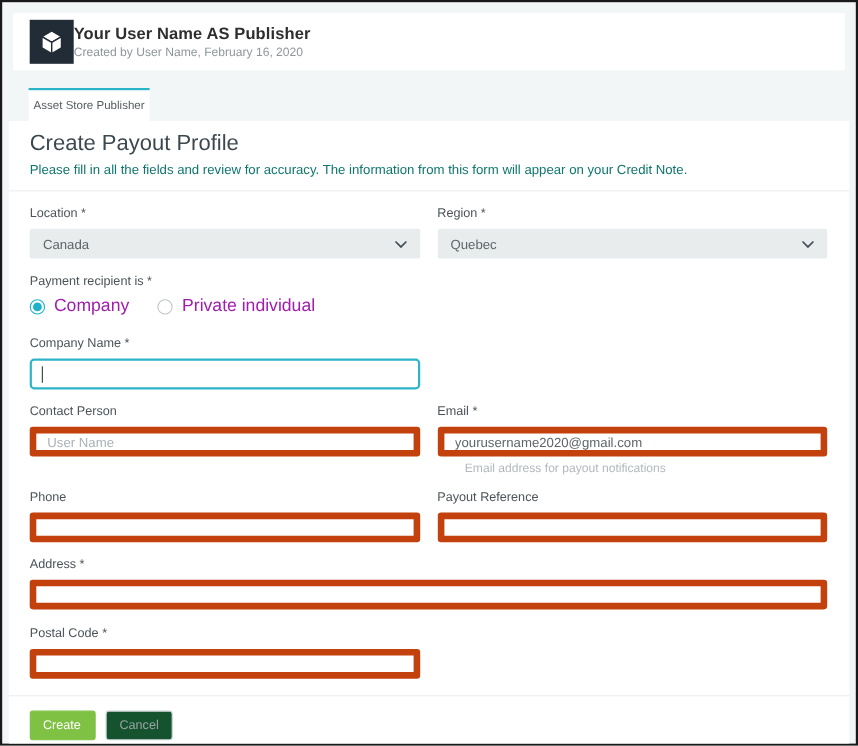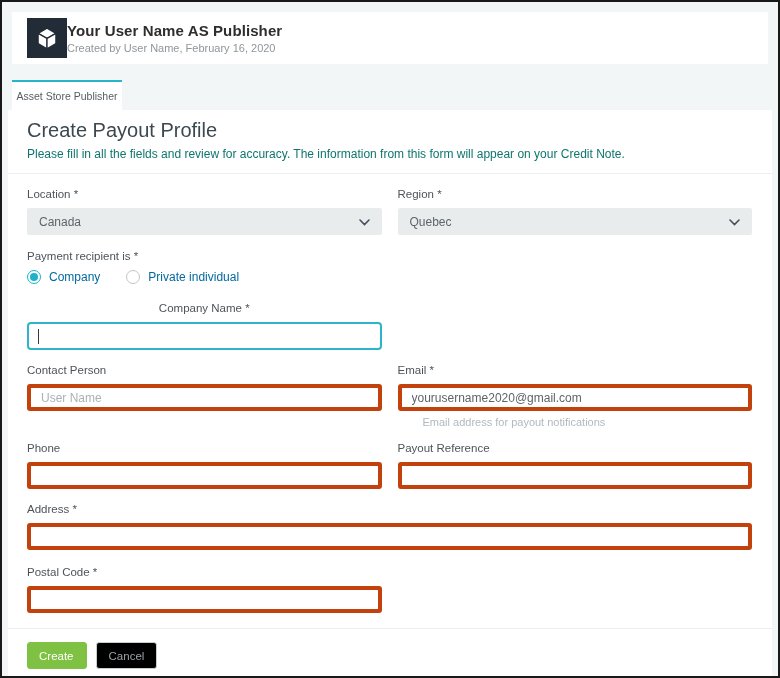--- a/index.html
+++ b/index.html
@@ -37,21 +37,21 @@
   }
   .header-subtitle {
     font-size: 11px; color: #8f969b; margin-top: 3px;
   }
 
   
   .tab-row {
     margin-top: 16px;
     height: 30px;
     display: flex;
-    padding-left: 10px;
+    padding-left: 24px;
   }
   .tab {
     width: 110px; height: 30px;
     background: #ffffff;
     border-top: 2px solid #29b5c8;
     display: flex; align-items: center; justify-content: center;
     font-size: 10.5px; color: #565d62;
     cursor: default;
   }
 
@@ -88,21 +88,21 @@
     border-radius: 2px;
     display: flex; align-items: center;
     padding: 0 12px;
     cursor: pointer;
     font-size: 12px; color: #5d6569;
     justify-content: space-between;
   }
   .text-input {
     width: 100%;
     height: 27px;
-    border: 4px solid #c2410c;
+    border: 6px solid #c2410c;
     border-radius: 3px;
     padding: 0 10px;
     font-family: "Liberation Sans", sans-serif;
     font-size: 12px; color: #5d6569;
     background: #fff;
     outline: none;
   }
   .text-input::placeholder { color: #aab2b7; opacity: 1; }
   .focused-wrap {
     height: 28px;
@@ -124,24 +124,24 @@
     width: 14px; height: 14px; border-radius: 50%;
     border: 1px solid #bfc5c9; background: #fff;
     display: inline-flex; align-items: center; justify-content: center;
     flex: 0 0 auto;
   }
   .radio-circle.checked { border-color: #1db2c9; }
   .radio-circle.checked::after {
     content: ""; width: 8px; height: 8px; border-radius: 50%;
     background: #1db2c9;
   }
-  .radio-text { font-size: 12px; color: #0369a1; margin-left: 8px; }
+  .radio-text { font-size: 16px; color: #a21caf; margin-left: 8px; }
 
   .mt-15 { margin-top: 15px; }
-  .mt-18 { margin-top: 18px; text-align: center; }
+  .mt-18 { margin-top: 18px; }
   .mt-14 { margin-top: 14px; }
   .mt-16 { margin-top: 16px; }
 
   
   .footer {
     margin: 15px -20px 0 -19px;
     border-top: 1px solid #eceef0;
     padding: 13px 19px 13px 19px;
     display: flex; align-items: center; gap: 9px;
   }
@@ -150,21 +150,21 @@
     border-radius: 3px;
     font-family: "Liberation Sans", sans-serif;
     font-size: 11.5px;
     padding: 0 12px;
     cursor: pointer;
   }
   .btn-create {
     background: #7fc143; border: 1px solid #7fc143; color: #ffffff; padding-left: 11px;
   }
   .btn-cancel {
-    background: #000000; border: 1px solid #c9ced1; color: #9aa2a7;
+    background: #14532d; border: 1px solid #c9ced1; color: #9aa2a7;
   }
 </style>
 </head>
 <body>
 
 <div class="frame">
 
   <div class="header-card">
     <div class="logo-box">
       <svg width="30" height="30" viewBox="0 0 32 32" aria-hidden="true">

